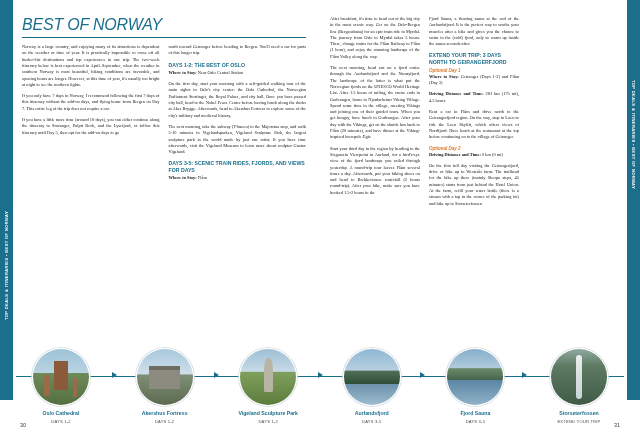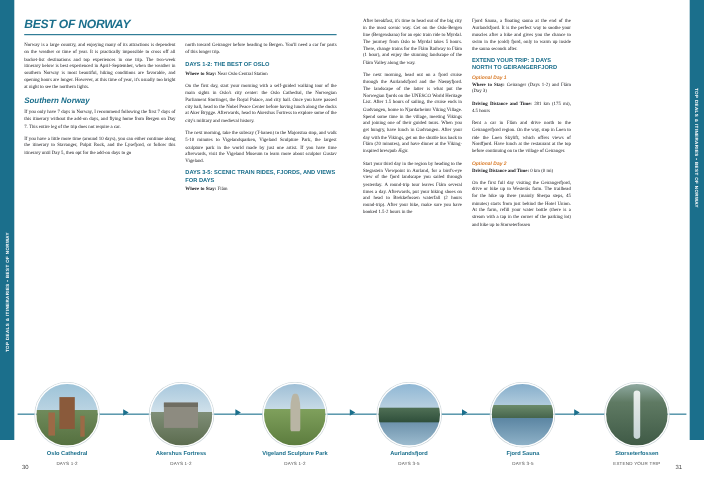--- a/index.html
+++ b/index.html
@@ -59,22 +59,22 @@
   .page.left {
     width: 320px;
     padding: 16px 14px 0 22px;
   }
   .page.right {
     width: 320px;
     padding: 16px 22px 0 10px;
   }
   h1.title {
     font-family: "Liberation Sans", sans-serif;
-    font-size: 11px;
-    font-weight: bold;
+    font-size: 16px;
+    font-weight: normal;
     font-style: italic;
     color: #1b6f8c;
     margin: 0 0 3px 0;
     letter-spacing: -0.2px;
   }
   .title-rule {
     height: 1.1px;
     background: #1b6f8c;
     margin-bottom: 6px;
   }
@@ -268,21 +268,20 @@
     <span class="side-tab-text">TOP DEALS &amp; ITINERARIES  •  BEST OF NORWAY</span>
   </div>
 
   <div class="page left">
     <h1 class="title">BEST OF NORWAY</h1>
     <div class="title-rule"></div>
 
     <div class="cols">
       <div class="col">
         <p>Norway is a large country, and enjoying many of its attractions is dependent on the weather or time of year. It is practically impossible to cross off all bucket-list destinations and top experiences in one trip. The two-week itinerary below is best experienced in April–September, when the weather in southern Norway is most beautiful, hiking conditions are favorable, and opening hours are longer. However, at this time of year, it's usually too bright at night to see the northern lights.</p>
-        <h2 class="section">Southern Norway</h2>
         <p>If you only have 7 days in Norway, I recommend following the first 7 days of this itinerary without the add-on days, and flying home from Bergen on Day 7. This entire leg of the trip does not require a car.</p>
         <p>If you have a little more time (around 10 days), you can either continue along the itinerary to Stavanger, Pulpit Rock, and the Lysefjord, or follow this itinerary until Day 5, then opt for the add-on days to go</p>
       </div>
 
       <div class="col">
         <p>north toward Geiranger before heading to Bergen. You'll need a car for parts of this longer trip.</p>
         <h3 class="sub">DAYS 1-2: THE BEST OF OSLO</h3>
         <p><b class="inline">Where to Stay:</b> <span>Near Oslo Central Station</span></p>
         <p>On the first day, start your morning with a self-guided walking tour of the main sights in Oslo's city center: the Oslo Cathedral, the Norwegian Parliament Stortinget, the Royal Palace, and city hall. Once you have passed city hall, head to the Nobel Peace Center before having lunch along the docks at Aker Brygge. Afterwards, head to Akershus Fortress to explore some of the city's military and medieval history.</p>
         <p>The next morning, take the subway (T-banen) to the Majorstua stop, and walk 5-10 minutes to Vigelandsparken, Vigeland Sculpture Park, the largest sculpture park in the world made by just one artist. If you have time afterwards, visit the Vigeland Museum to learn more about sculptor Gustav Vigeland.</p>

